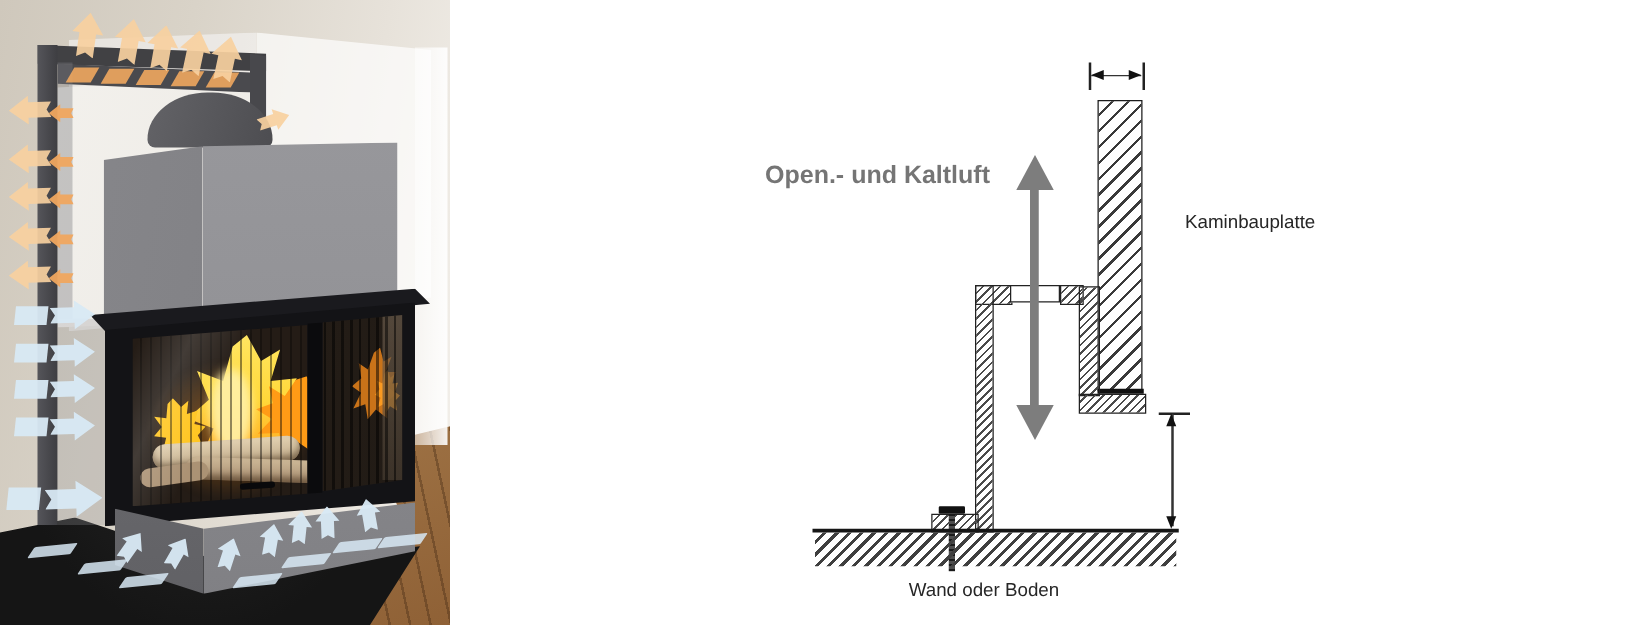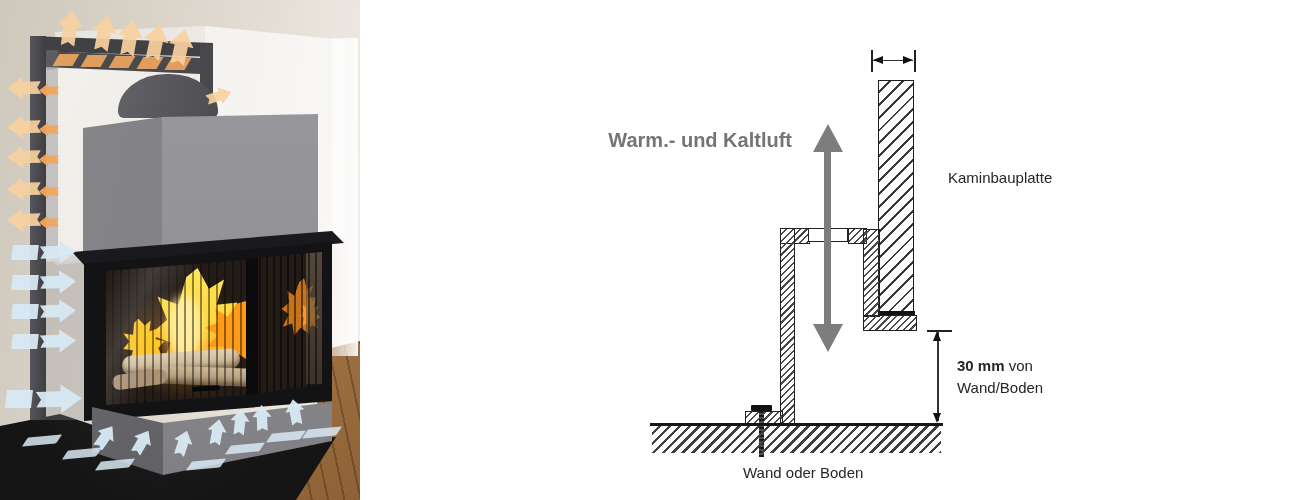--- a/index.html
+++ b/index.html
@@ -157,21 +157,21 @@
     <div class="flat" style="left:99px;top:460px;width:32px;height:9px;"></div>
     <div class="flat" style="left:190px;top:460px;width:32px;height:9px;"></div>
     <div class="flat" style="left:229px;top:444px;width:32px;height:9px;"></div>
     <div class="flat" style="left:270px;top:432px;width:32px;height:9px;"></div>
     <div class="flat" style="left:306px;top:428px;width:32px;height:9px;"></div>
   </div>
 
   <div class="diagram">
 
     <div class="dg-title">
-      <div>Warm.- und Kaltluft</div>
+      <div>Open.- und Kaltluft</div>
     </div>
 
     <div class="abs" style="left:308px;top:50px;width:50px;height:24px;">
       <div class="abs" style="left:3px;top:0;width:1.5px;height:22px;background:#222;"></div>
       <div class="abs" style="left:46px;top:0;width:1.5px;height:22px;background:#222;"></div>
       <div class="abs" style="left:5px;top:10px;width:40px;height:1.4px;background:#333;"></div>
       <div class="tri" style="left:5px;top:6px;border-top:4.5px solid transparent;border-bottom:4.5px solid transparent;border-right:10px solid #111;"></div>
       <div class="tri" style="left:35px;top:6px;border-top:4.5px solid transparent;border-bottom:4.5px solid transparent;border-left:10px solid #111;"></div>
     </div>
 
@@ -191,26 +191,22 @@
                 background:repeating-linear-gradient(0deg,#1a1a1a 0 2px,#4d4d4d 2px 4px);"></div>
 
     <div class="abs" style="left:250px;top:124px;width:36px;height:228px;">
       <div class="abs" style="left:14px;top:26px;width:7px;height:176px;background:var(--arrow-gray);"></div>
       <div class="tri" style="left:2.5px;top:0;border-left:15px solid transparent;border-right:15px solid transparent;border-bottom:28px solid var(--arrow-gray);"></div>
       <div class="tri" style="left:2.5px;top:200px;border-left:15px solid transparent;border-right:15px solid transparent;border-top:28px solid var(--arrow-gray);"></div>
     </div>
 
     <div class="abs" style="left:90px;top:423px;width:293px;height:3px;background:#161616;"></div>
     <div class="abs hatchg" style="left:92px;top:426px;width:289px;height:27px;"></div>
-    <div class="lbl" style="left:183px;top:462px;">Wand oder Boden</div>
+    <div class="lbl" style="left:167px;top:462px;">Wand oder Boden</div>
 
     <div class="abs" style="left:365px;top:327px;width:30px;height:99px;">
       <div class="abs" style="left:2px;top:3px;width:25px;height:1.5px;background:#222;"></div>
       <div class="abs" style="left:12px;top:4px;width:1.5px;height:90px;background:#333;"></div>
       <div class="tri" style="left:8px;top:4px;border-left:4.5px solid transparent;border-right:4.5px solid transparent;border-bottom:10px solid #111;"></div>
       <div class="tri" style="left:8px;top:86px;border-left:4.5px solid transparent;border-right:4.5px solid transparent;border-top:10px solid #111;"></div>
     </div>
-    <div class="lbl" style="left:397px;top:355px;">
-      <div><span style="font-weight:bold;">30 mm</span> <span>von</span></div>
-      <div>Wand/Boden</div>
-    </div>
   </div>
 </div>
 
 </body></html>

